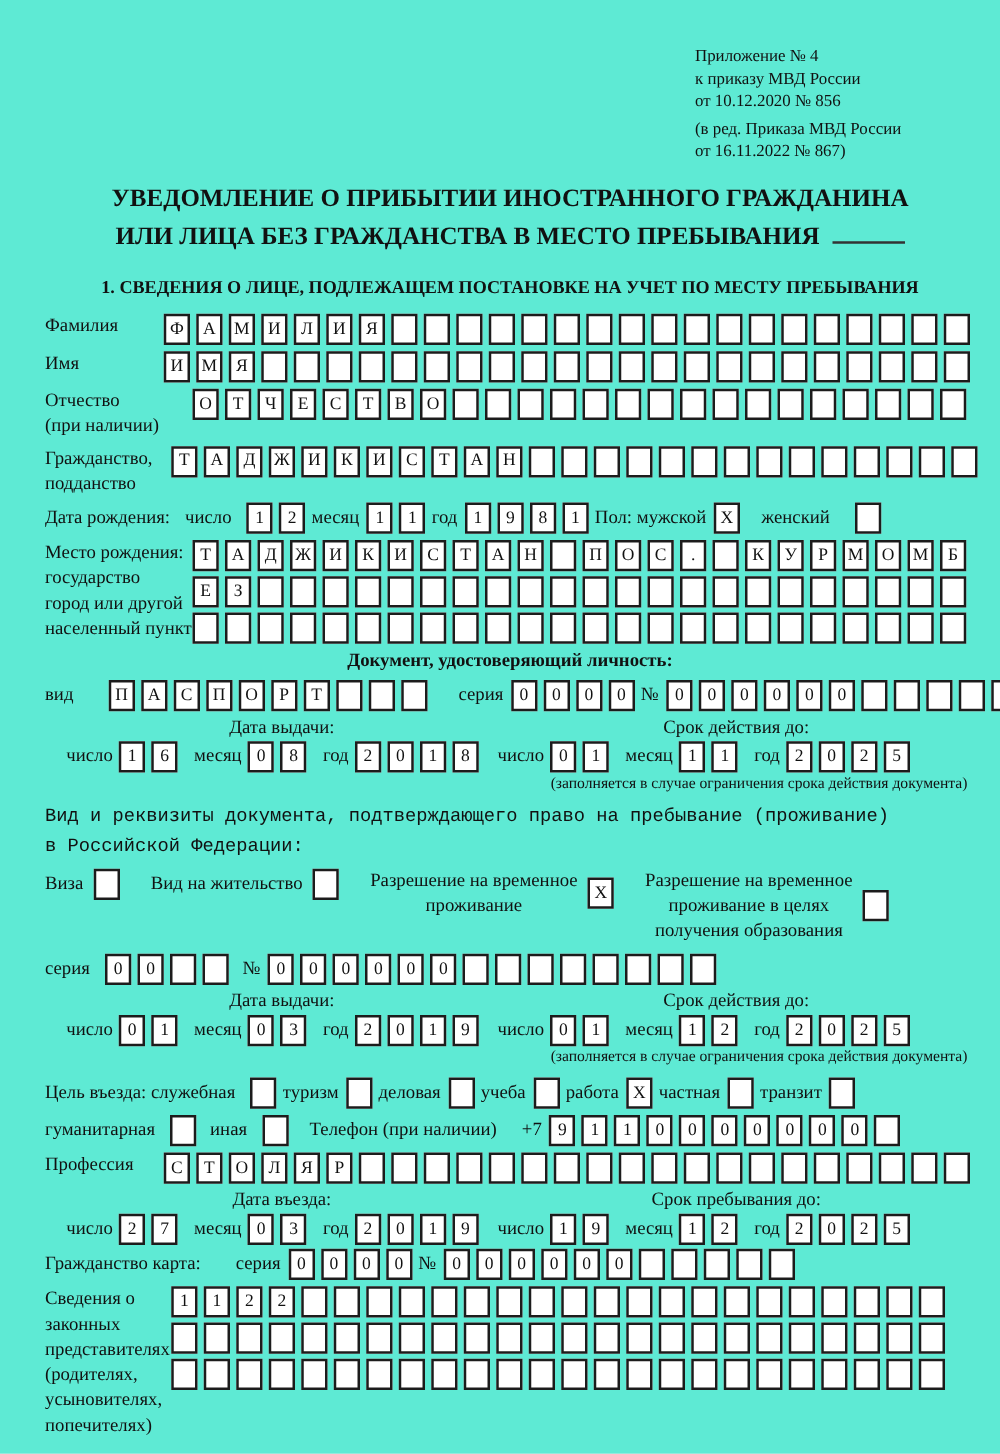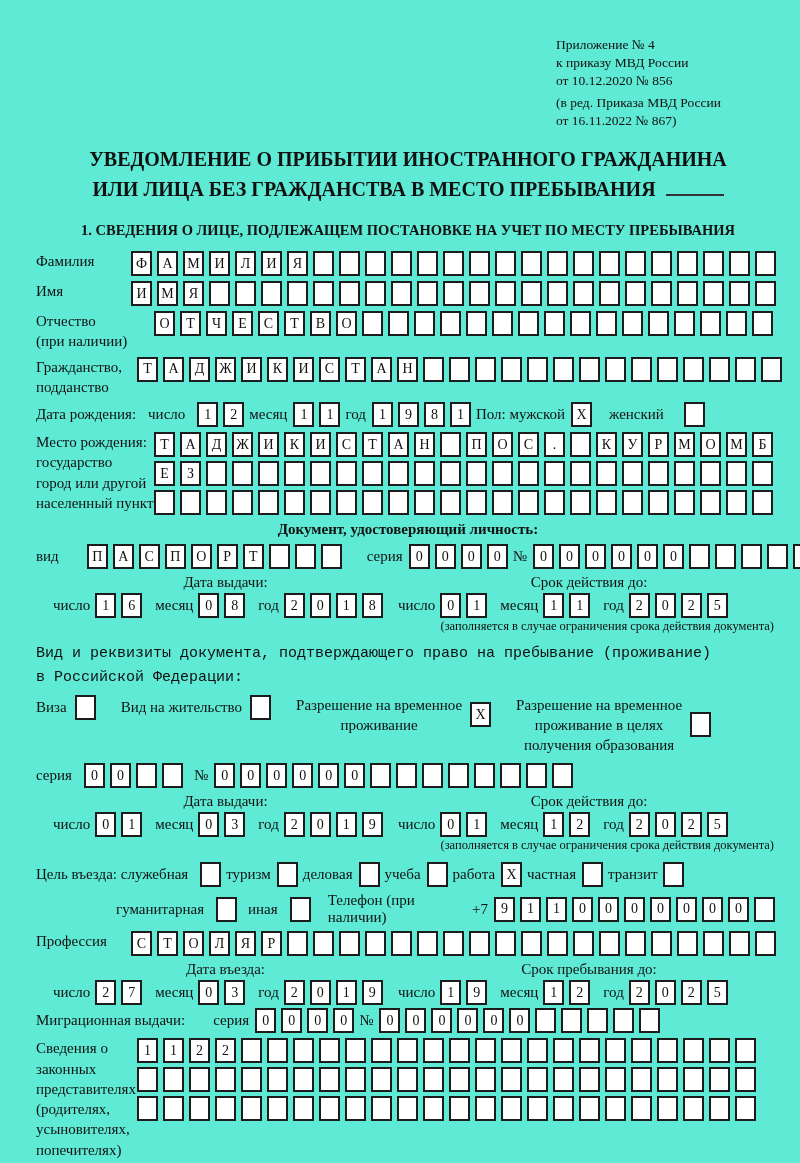--- a/index.html
+++ b/index.html
@@ -561,21 +561,21 @@
     <span class="cells">
         <span class="cell"></span>
       </span>
     <span>транзит</span>
       <span class="gap6"></span>
     <span class="cells">
         <span class="cell"></span>
       </span>
   </div>
 
-  <div class="inline-row" style="margin-left:80px;">
+  <div class="inline-row" style="">
     <span>гуманитарная</span>
       <span class="gap12"></span>
     <span class="cells">
         <span class="cell"></span>
       </span>
       <span class="gap6"></span>
     <span>иная</span>
       <span class="gap12"></span>
     <span class="cells">
         <span class="cell"></span>
@@ -672,21 +672,21 @@
             <span class="cell">2</span>
             <span class="cell">0</span>
             <span class="cell">2</span>
             <span class="cell">5</span>
           </span>
       </div>
     </div>
   </div>
 
   <div class="inline-row">
-    <span>Миграционная выдачи:</span>
+    <span>Гражданство карта:</span>
       <span class="gap28"></span>
     <span>серия</span>
       <span class="gap6"></span>
     <span class="cells">
         <span class="cell">0</span>
         <span class="cell">0</span>
         <span class="cell">0</span>
         <span class="cell">0</span>
       </span>
     <span>№</span>

